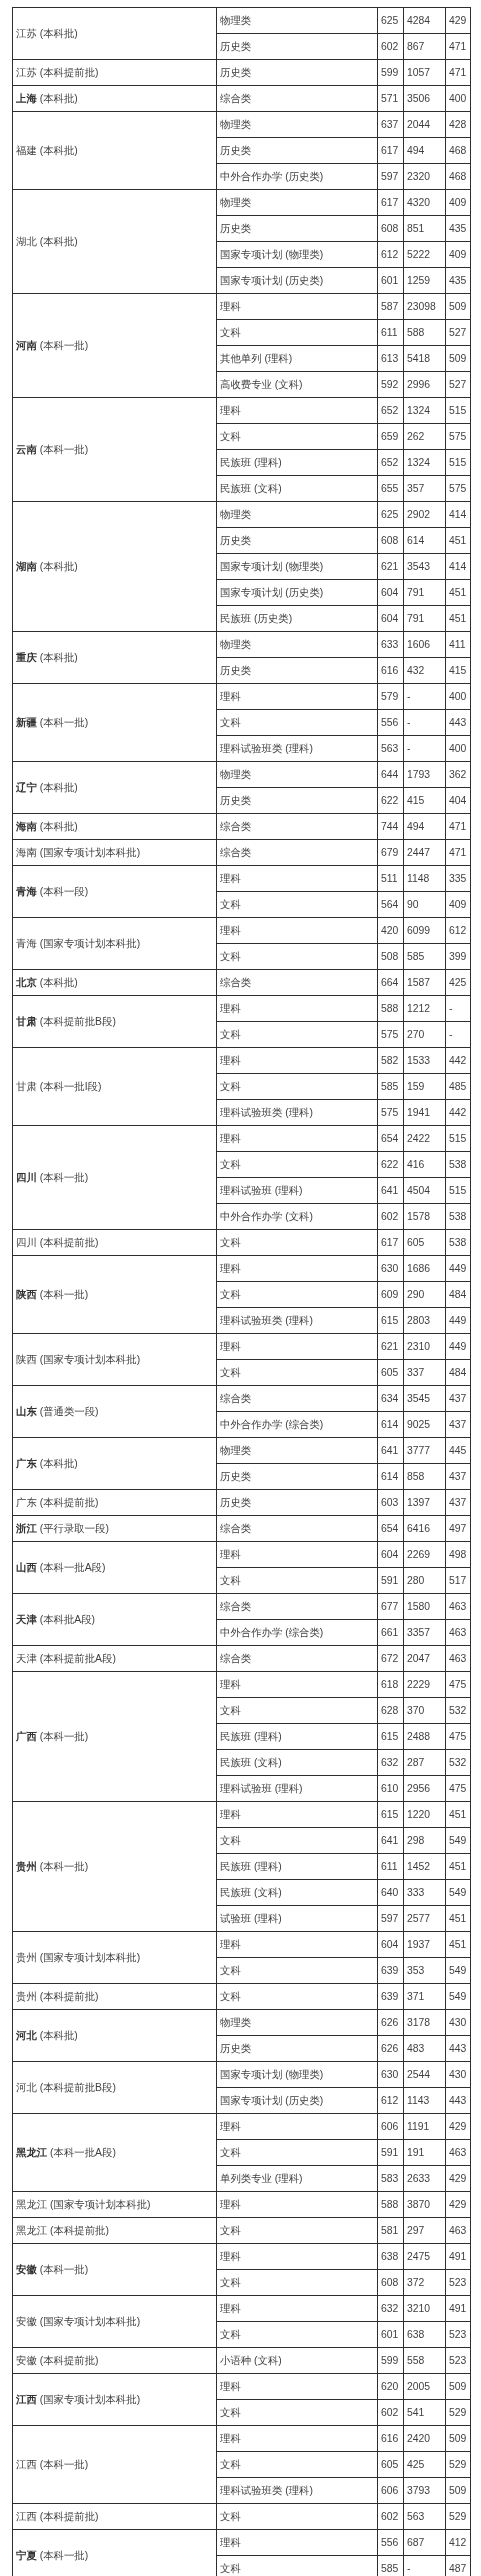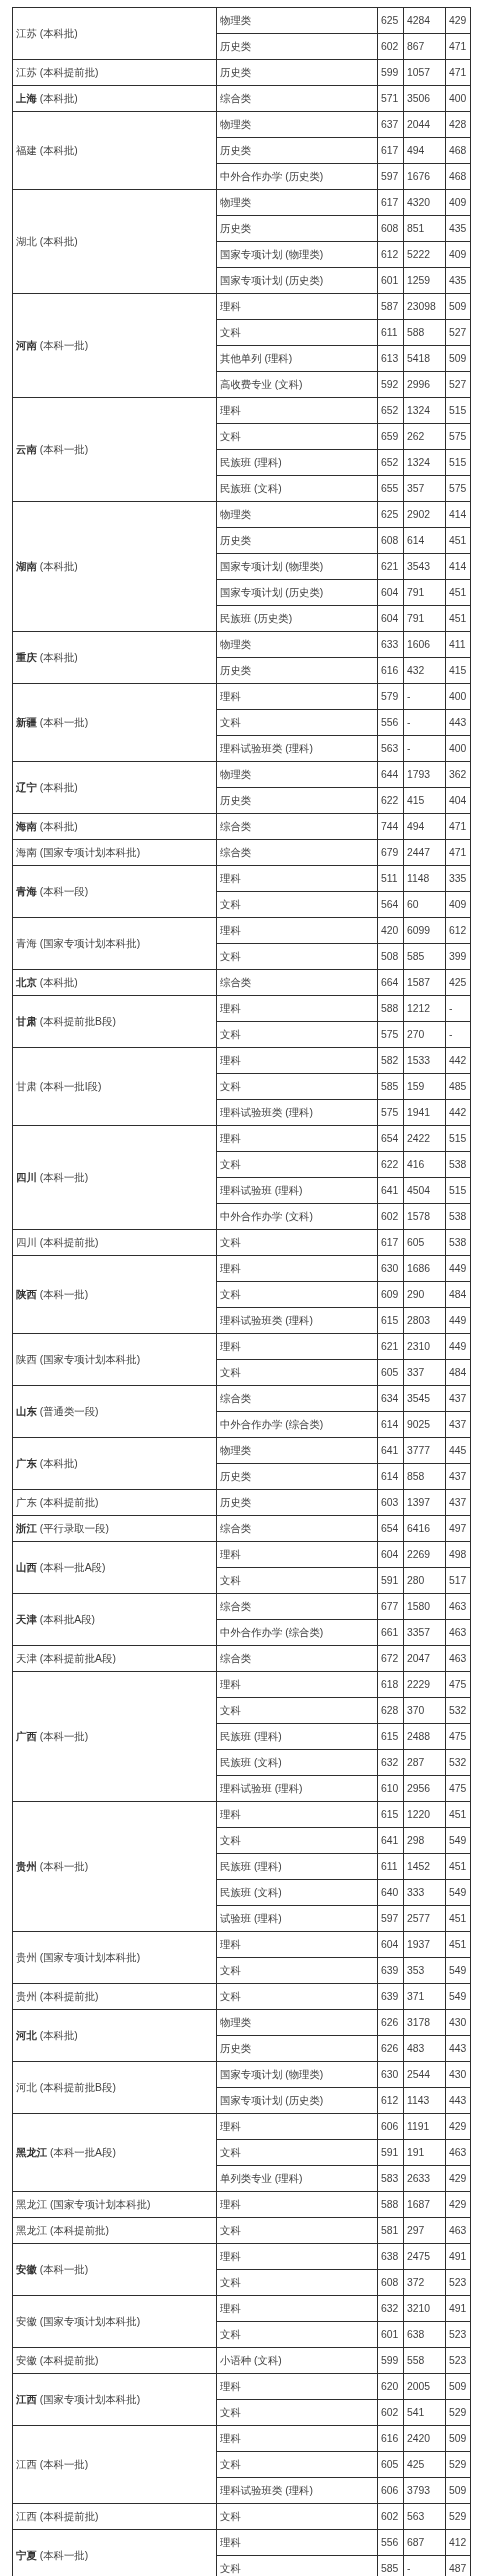--- a/index.html
+++ b/index.html
@@ -80,21 +80,21 @@
         </tr>
         <tr>
           <td class="category-col">历史类</td>
           <td class="score-col">617</td>
           <td class="rank-col">494</td>
           <td class="line-col">468</td>
         </tr>
         <tr>
           <td class="category-col">中外合作办学 (历史类)</td>
           <td class="score-col">597</td>
-          <td class="rank-col">1676</td>
+          <td class="rank-col">2320</td>
           <td class="line-col">468</td>
         </tr>
         <tr>
           <td rowspan="4" class="province-cell"><span class="province-name">湖北</span><span class="batch-label">&nbsp;(本科批)</span></td>
           <td class="category-col">物理类</td>
           <td class="score-col">617</td>
           <td class="rank-col">4320</td>
           <td class="line-col">409</td>
         </tr>
         <tr>
@@ -258,21 +258,21 @@
         <tr>
           <td rowspan="2" class="province-cell"><span class="province-name bold">青海</span><span class="batch-label">&nbsp;(本科一段)</span></td>
           <td class="category-col">理科</td>
           <td class="score-col">511</td>
           <td class="rank-col">1148</td>
           <td class="line-col">335</td>
         </tr>
         <tr>
           <td class="category-col">文科</td>
           <td class="score-col">564</td>
-          <td class="rank-col">60</td>
+          <td class="rank-col">90</td>
           <td class="line-col">409</td>
         </tr>
         <tr>
           <td rowspan="2" class="province-cell"><span class="province-name">青海</span><span class="batch-label">&nbsp;(国家专项计划本科批)</span></td>
           <td class="category-col">理科</td>
           <td class="score-col">420</td>
           <td class="rank-col">6099</td>
           <td class="line-col">612</td>
         </tr>
         <tr>
@@ -581,21 +581,21 @@
         <tr>
           <td class="category-col">单列类专业 (理科)</td>
           <td class="score-col">583</td>
           <td class="rank-col">2633</td>
           <td class="line-col">429</td>
         </tr>
         <tr>
           <td rowspan="1" class="province-cell"><span class="province-name">黑龙江</span><span class="batch-label">&nbsp;(国家专项计划本科批)</span></td>
           <td class="category-col">理科</td>
           <td class="score-col">588</td>
-          <td class="rank-col">1687</td>
+          <td class="rank-col">3870</td>
           <td class="line-col">429</td>
         </tr>
         <tr>
           <td rowspan="1" class="province-cell"><span class="province-name">黑龙江</span><span class="batch-label">&nbsp;(本科提前批)</span></td>
           <td class="category-col">文科</td>
           <td class="score-col">581</td>
           <td class="rank-col">297</td>
           <td class="line-col">463</td>
         </tr>
         <tr>

